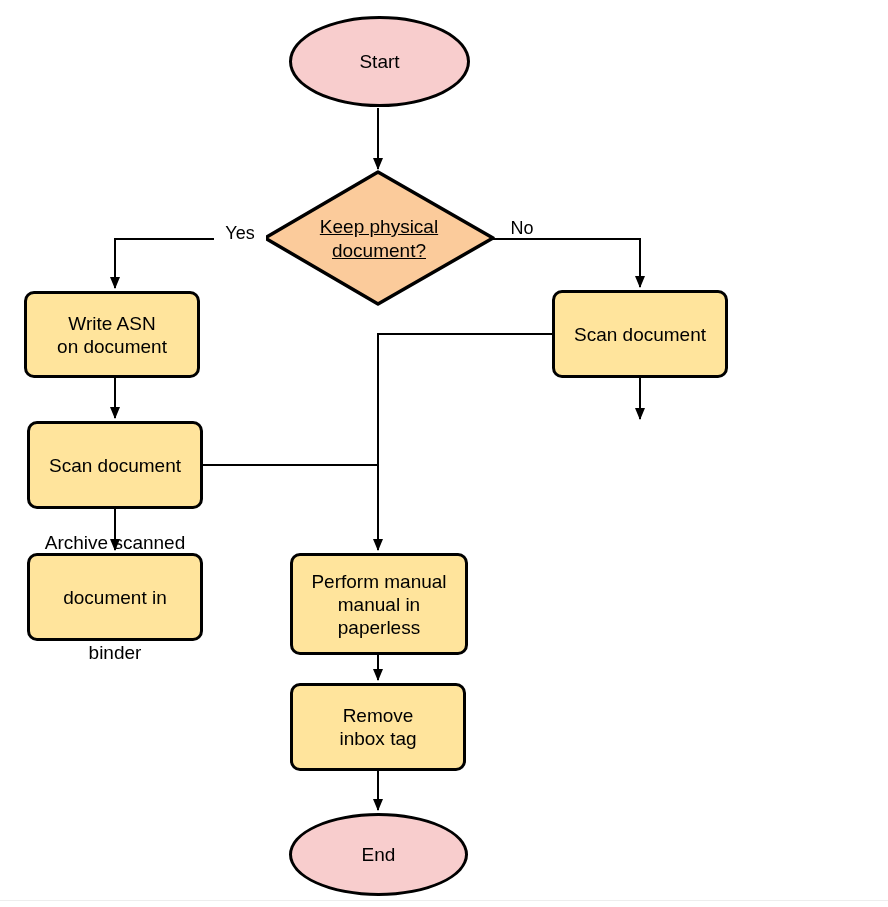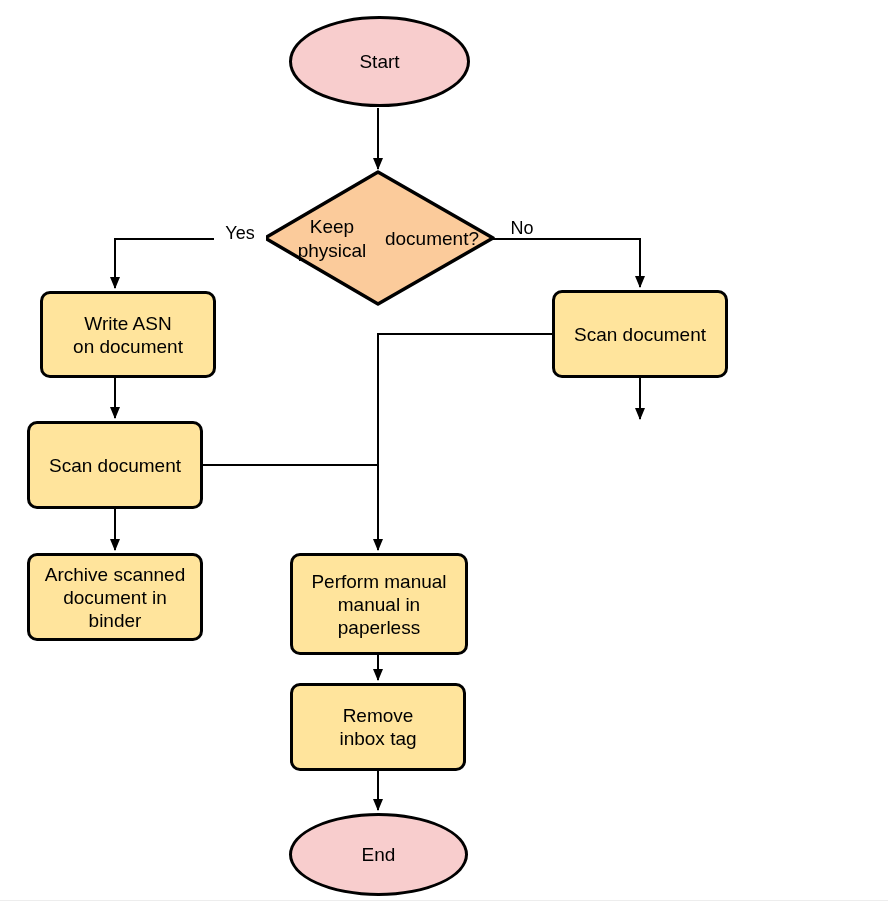--- a/index.html
+++ b/index.html
@@ -43,25 +43,27 @@
     line-height: 23px;
   }
   .node span { display: block; white-space: nowrap; }
   .ellipse {
     border-radius: 50%;
     background: var(--terminal-fill, #f8cdcd);
   }
   .diamond-label {
     position: absolute;
     display: flex;
+    flex-direction: column;
     align-items: center;
     justify-content: center;
     text-align: center;
     font-size: 19px;
     line-height: 24px;
+    text-decoration: underline;
   }
   .edge-label {
     position: absolute;
     font-size: 18px;
     line-height: 20px;
     text-align: center;
     background: #ffffff;
     padding: 0 2px;
   }
   .note {
@@ -112,35 +114,35 @@
 
   <div class="diamond-label" style="left:279px; top:203px; width:200px; height:72px;">
     <span>Keep physical</span>
     <span>document?</span>
   </div>
 
   <div class="edge-label" style="left:214px; top:211px; width:48px;margin-top:12px;">Yes</div>
 
   <div class="edge-label" style="left:496px; top:218px; width:48px;">No</div>
 
-  <div class="node" style="left:40px; top:291px; width:176px; height:87px;">
+  <div class="node" style="left:24px; top:291px; width:176px; height:87px;">
     <span>Write ASN</span>
     <span>on document</span>
   </div>
 
   <div class="node" style="left:552px; top:290px; width:176px; height:88px;">
     <span>Scan document</span>
   </div>
 
   <div class="node" style="left:27px; top:421px; width:176px; height:88px;">
     <span>Scan document</span>
   </div>
 
 
-  <div class="node" style="left:27px; top:553px; width:176px; height:88px;">
+  <div class="node" style="left:27px; top:553px; width:176px; height:88px;gap:32px;">
     <span>Archive scanned</span>
     <span>document in</span>
     <span>binder</span>
   </div>
 
   <div class="node" style="left:290px; top:553px; width:178px; height:102px;">
     <span>Perform manual</span>
     <span>manual in</span>
     <span>paperless</span>
   </div>

